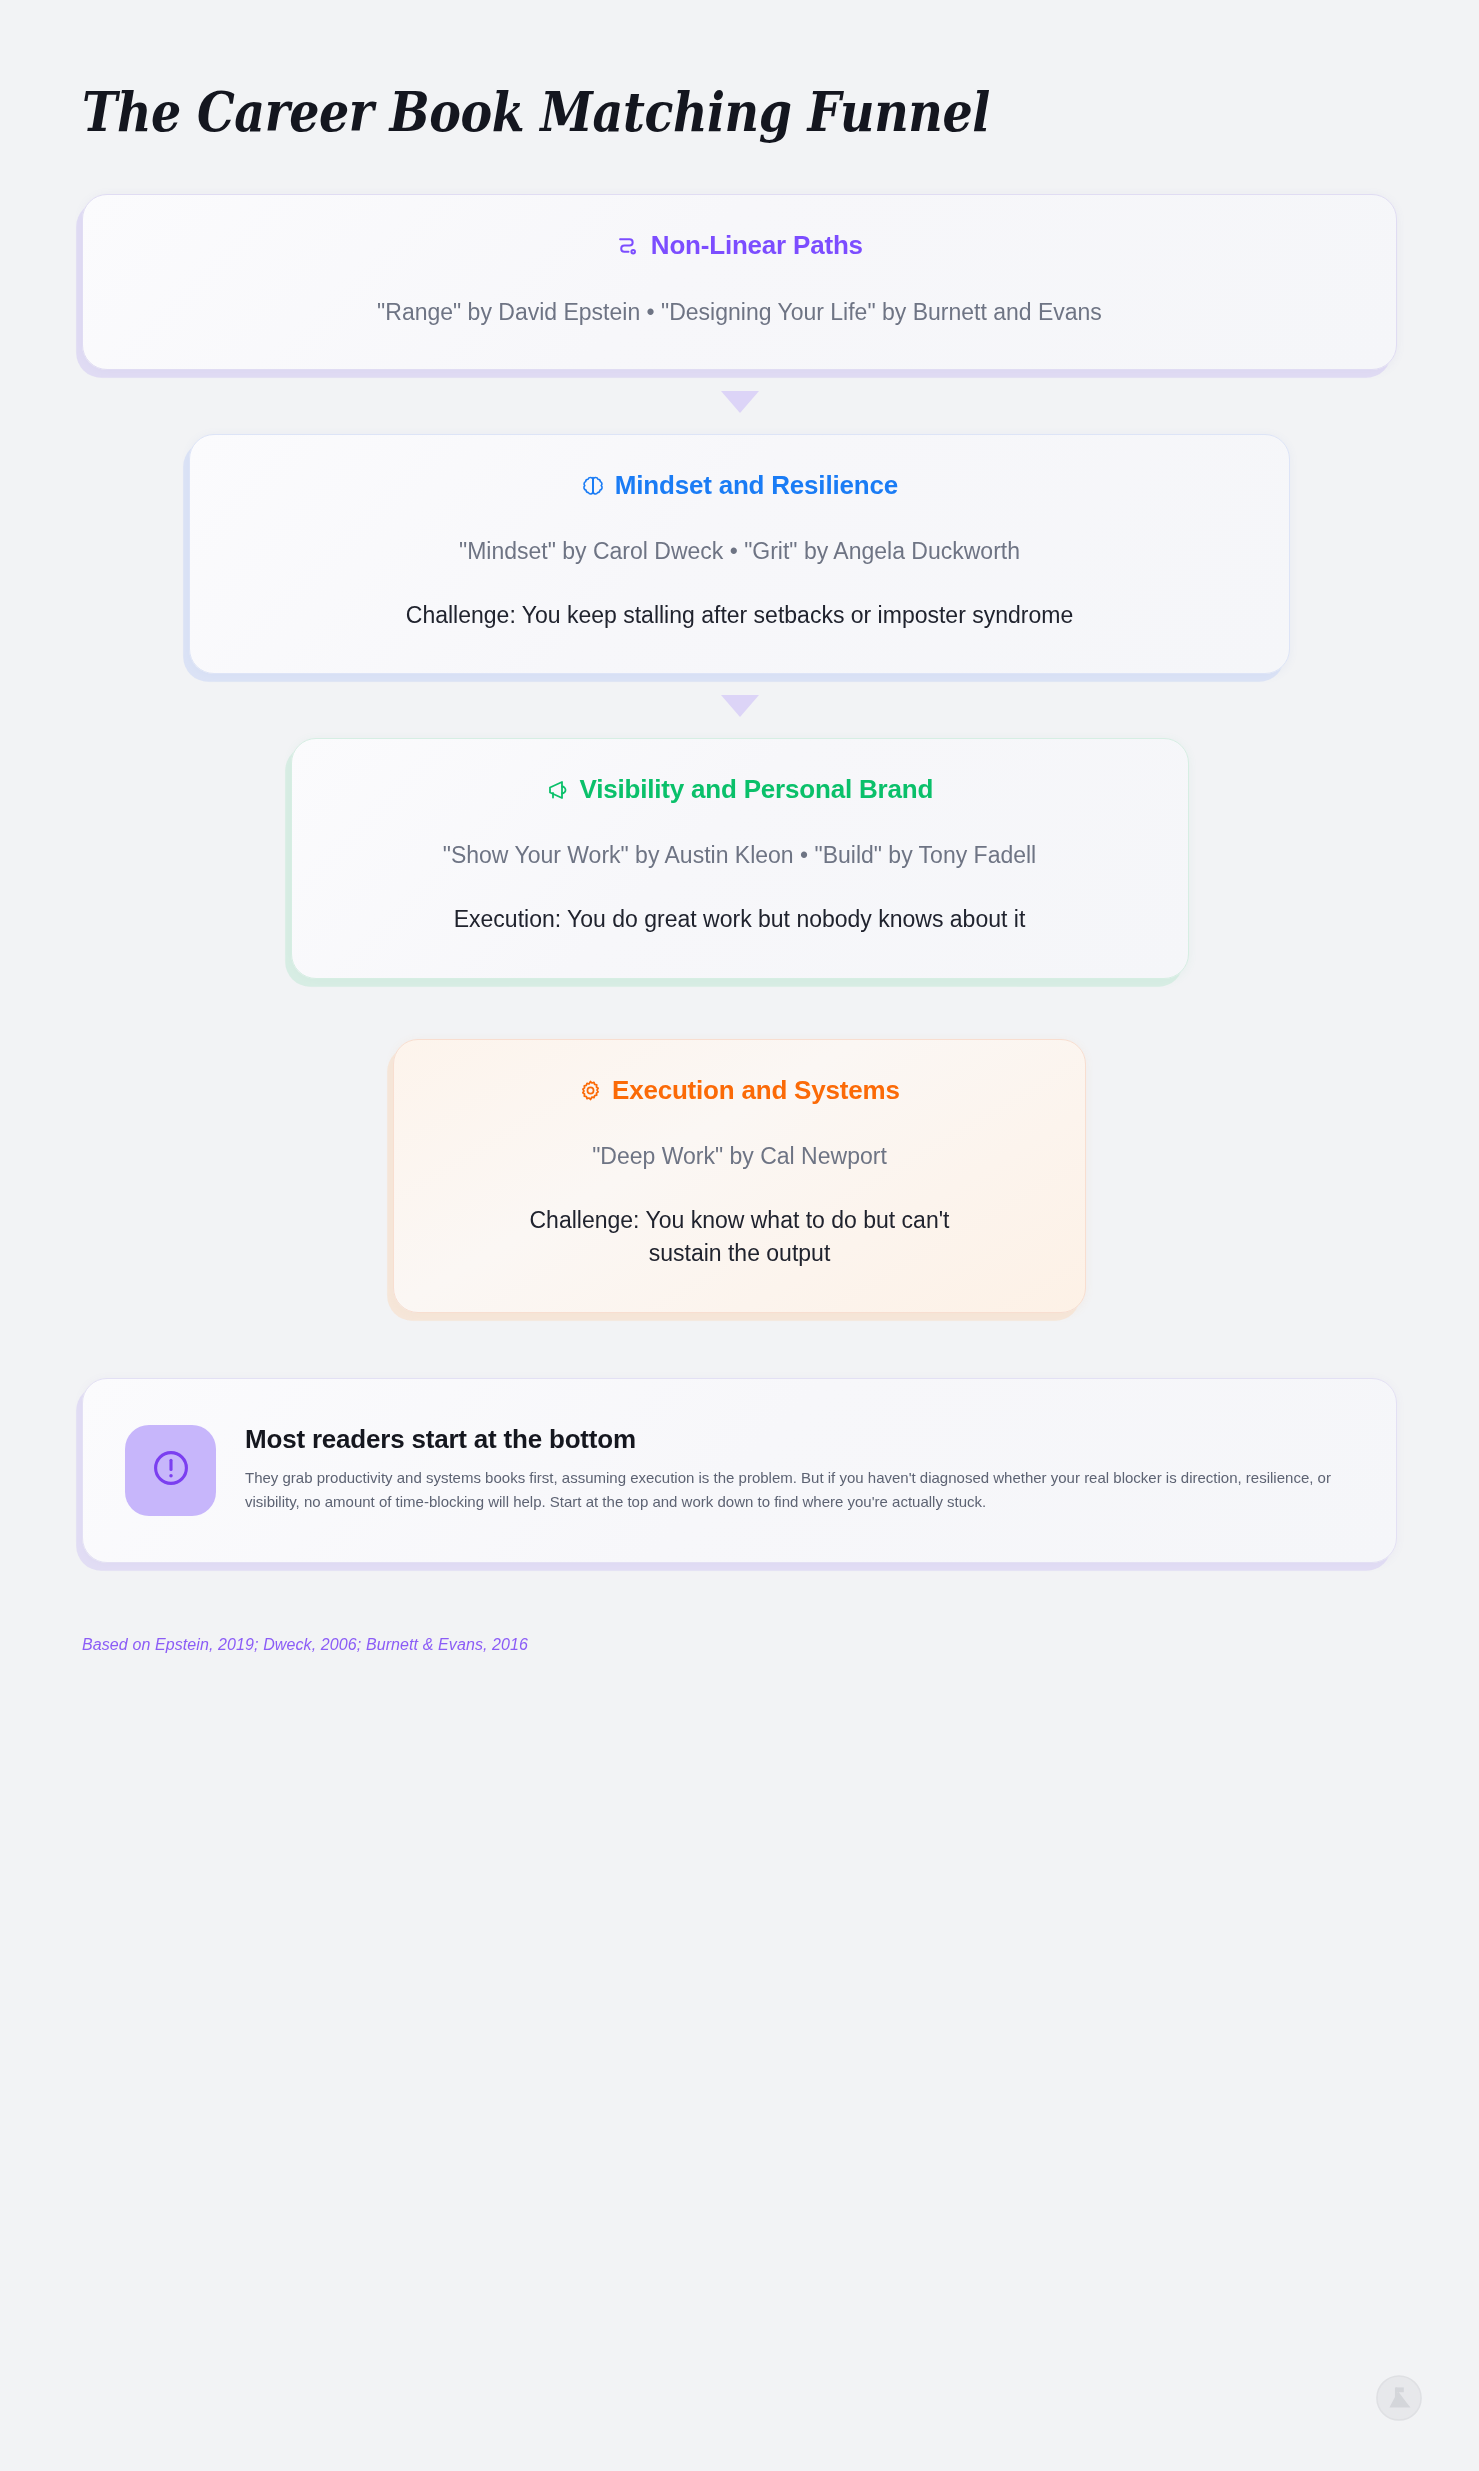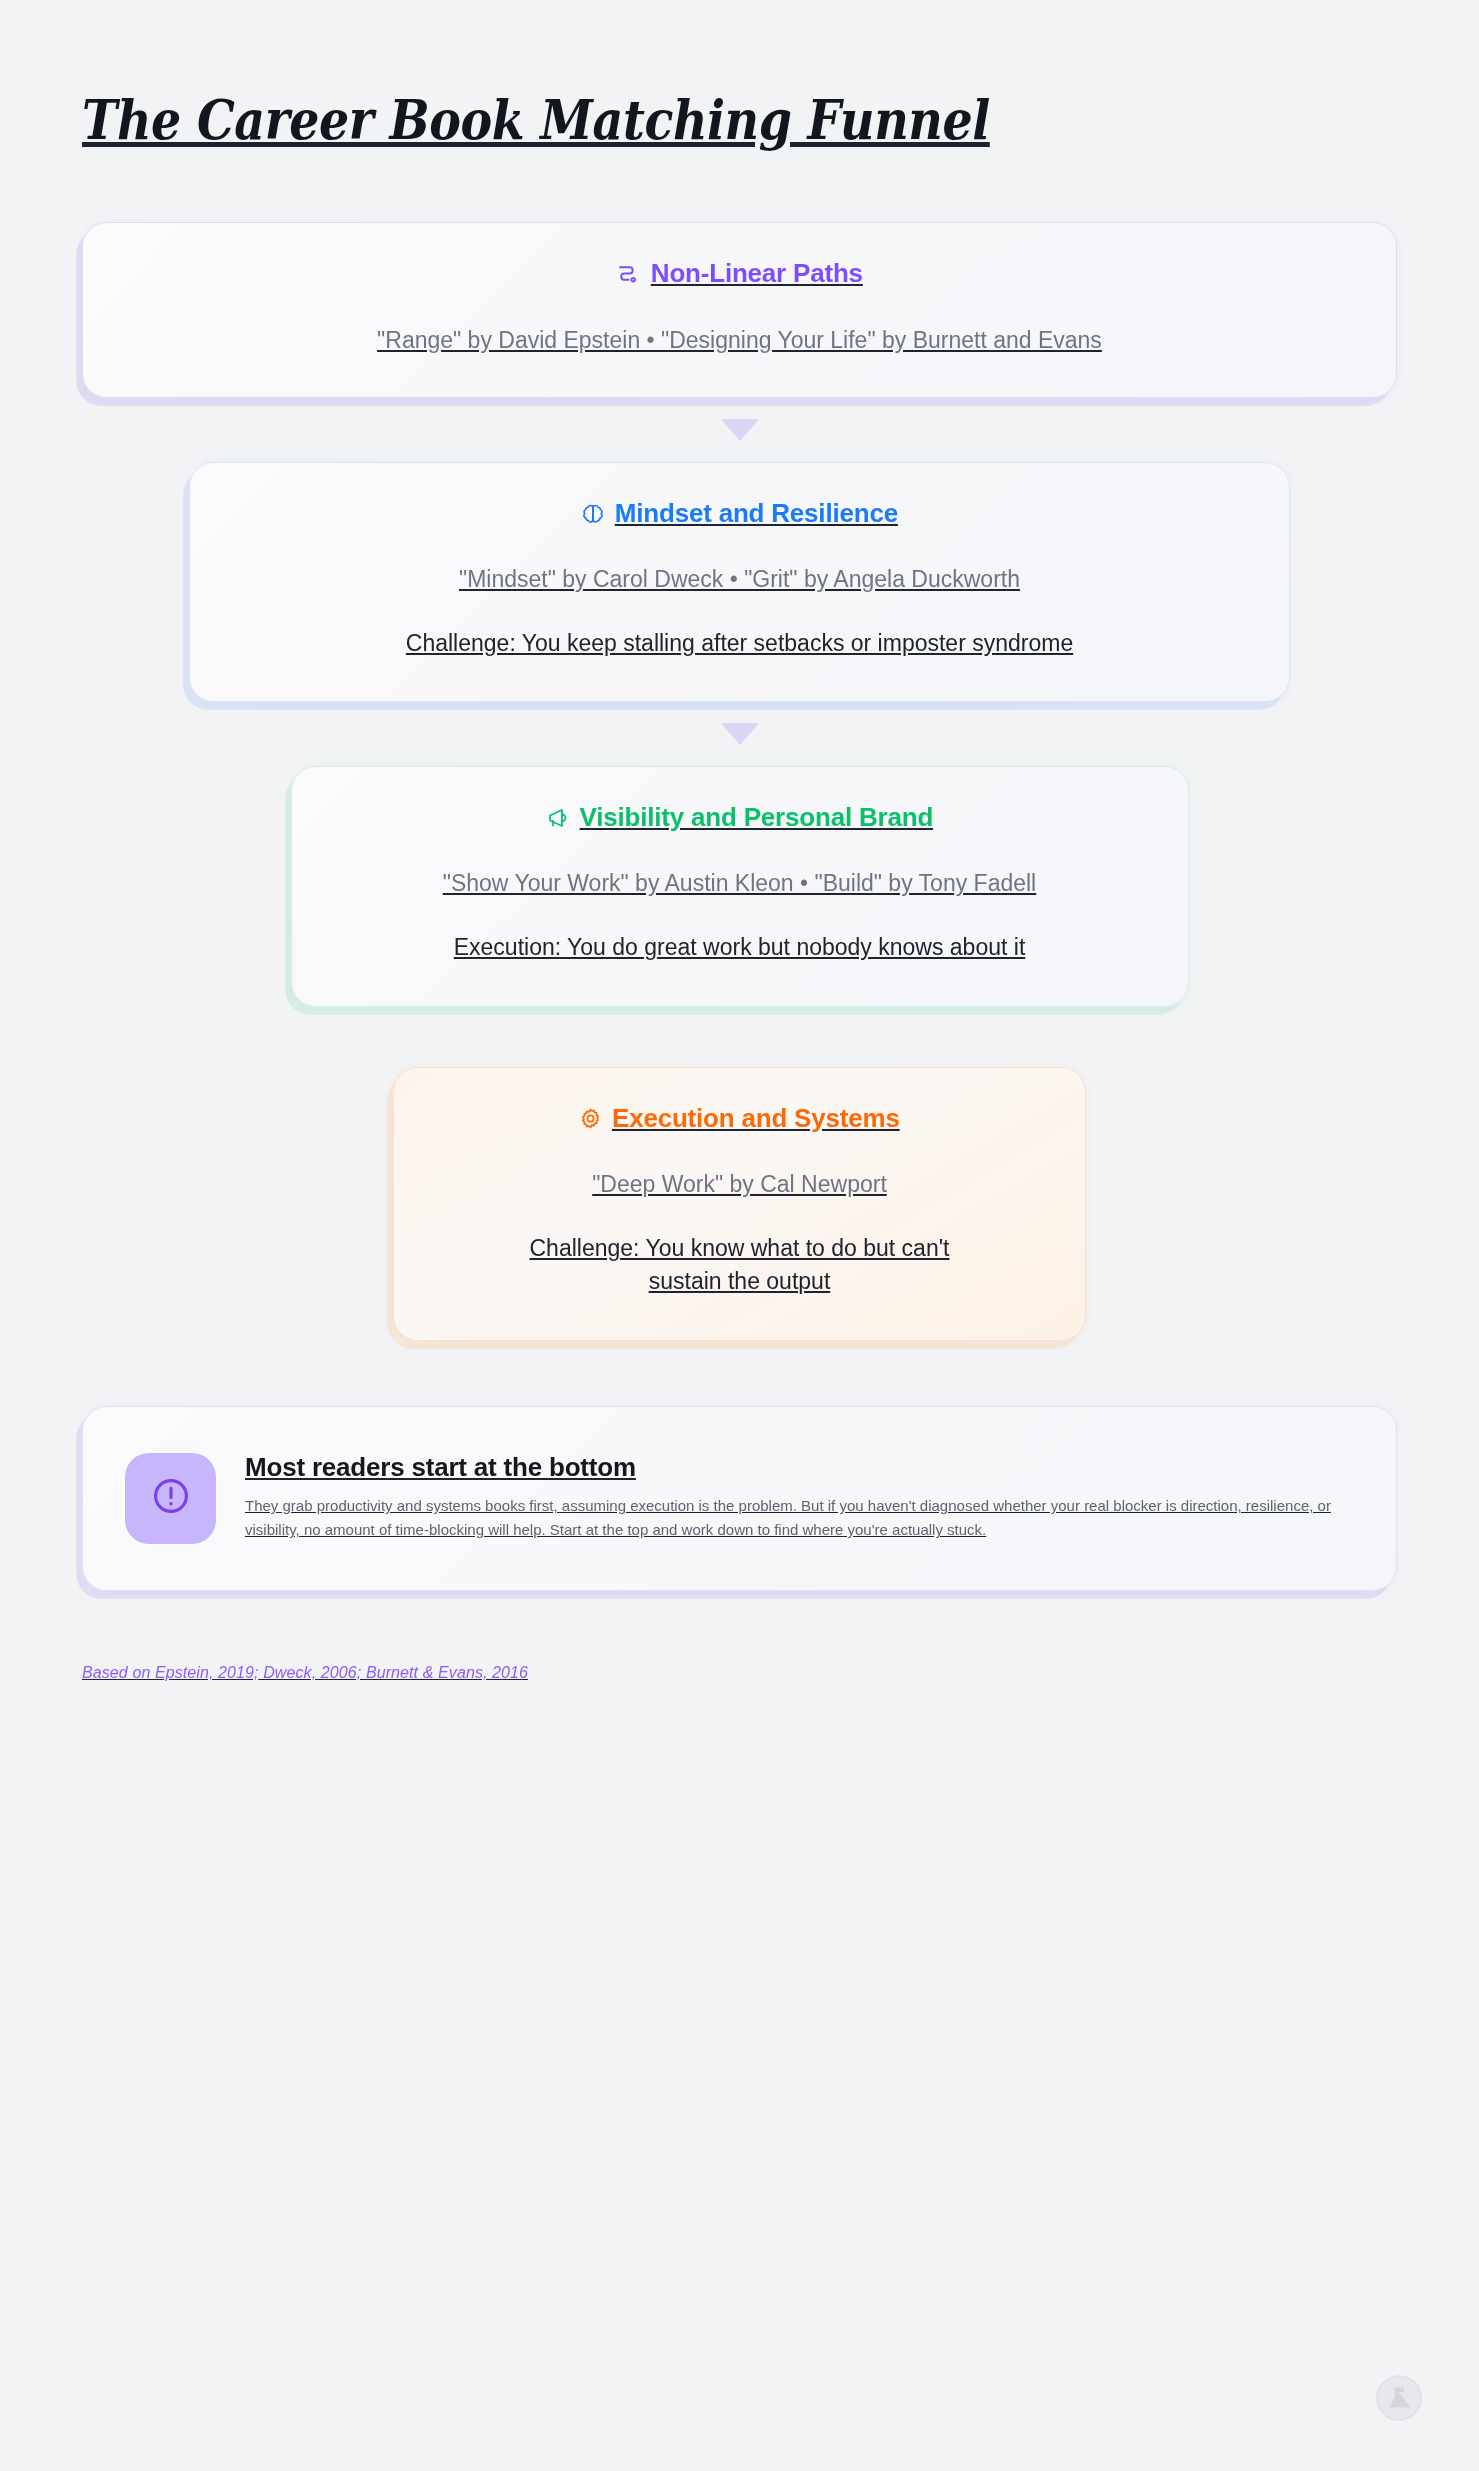--- a/index.html
+++ b/index.html
@@ -15,22 +15,21 @@
     -webkit-font-smoothing: antialiased;
     position: relative;
     overflow: hidden;
   }
 
   .page {
     position: relative;
     width: 1479px;
     height: 2472px;
     box-sizing: border-box;
-    padding: 16px 82px;
-    text-decoration: underline;
+    padding: 8px 82px;
   }
 
   
   .title {
     margin: 0;
     padding-top: 75px;
     font-family: "DejaVu Serif", "Liberation Serif", serif;
     font-style: italic;
     font-weight: 700;
     font-size: 54px;
@@ -44,21 +43,21 @@
     margin: 0;
     padding-top: 36px;
     font-size: 25.6px;
     font-weight: 400;
     color: #6a7082;
     letter-spacing: 0.1px;
   }
 
   
   .funnel {
-    margin-top: 72px;
+    margin-top: 52px;
   }
 
   .card {
     position: relative;
     box-sizing: border-box;
     margin: 0 auto;
     border-radius: 25px;
     border: 1.9px solid #e3e0f4;
     background:
       linear-gradient(135deg, #fbfbfd 0%, #f7f7fa 45%, #f5f6f9 100%);

